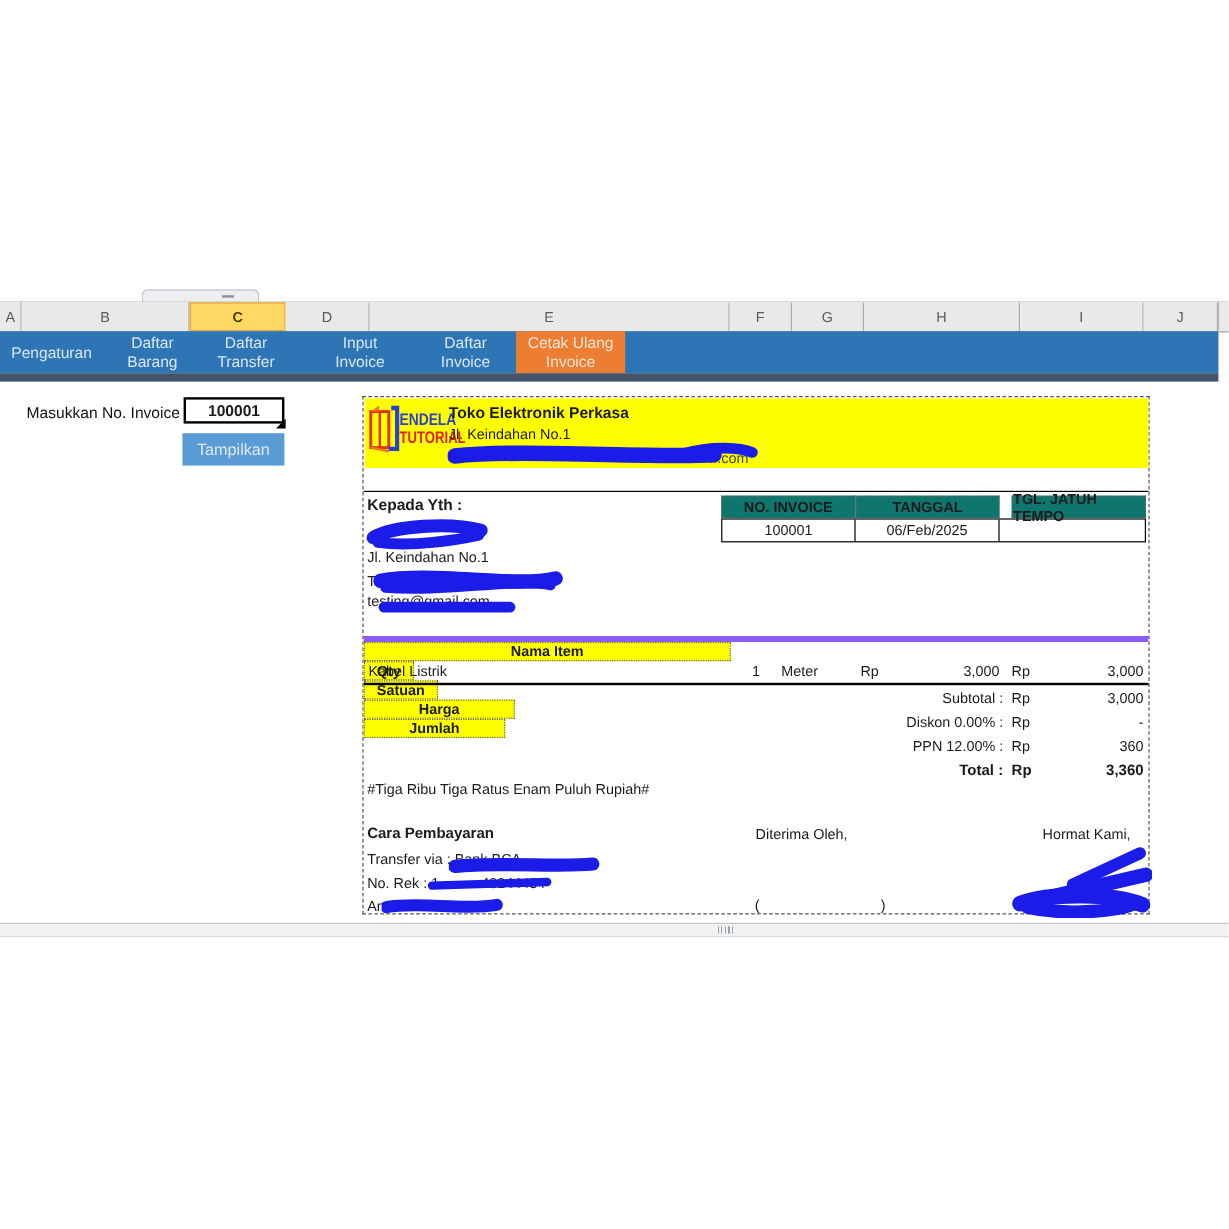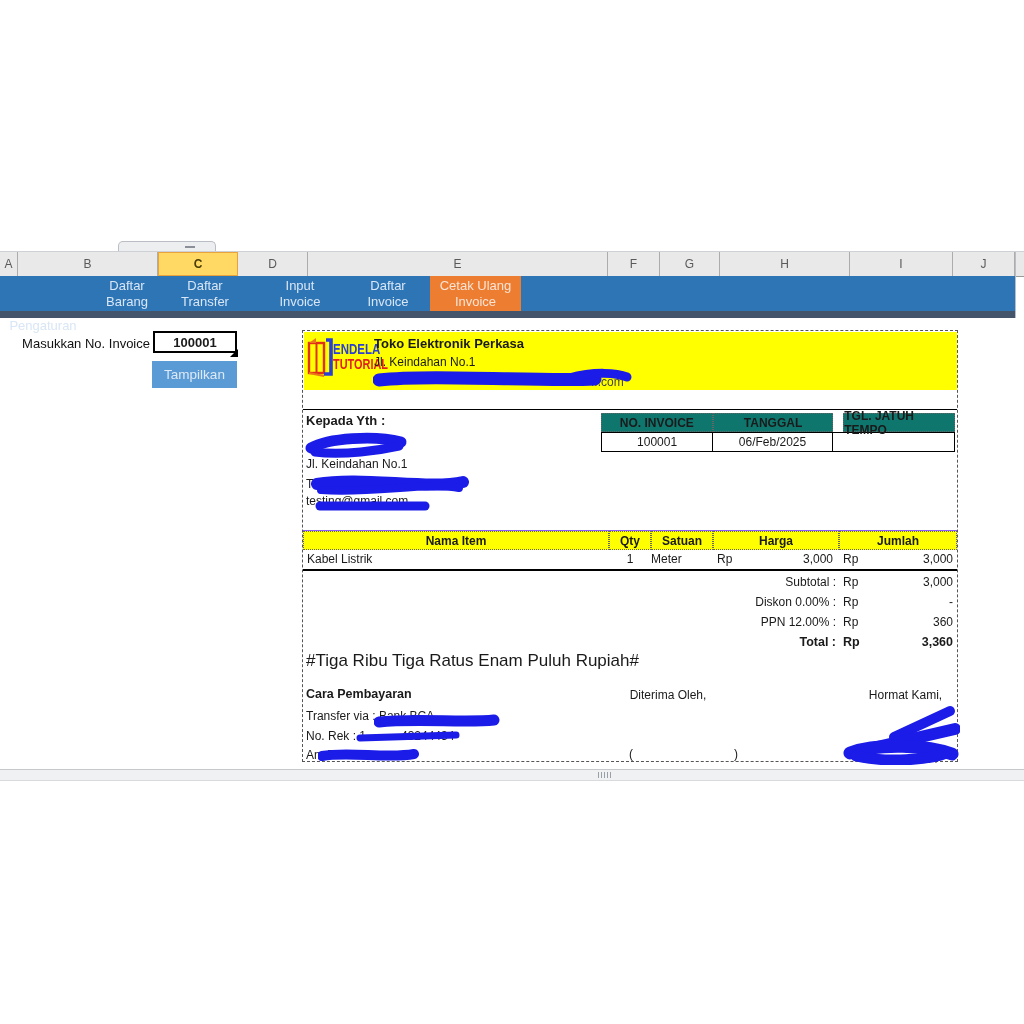--- a/index.html
+++ b/index.html
@@ -16,21 +16,21 @@
               border-bottom:1px solid #9a9a9a;}
   .colcell{box-sizing:border-box;border-right:1px solid #acacac;display:flex;align-items:center;
            justify-content:center;font-size:12px;color:#5a5a5a;background:#e9e9e9;}
   .colcell.sel{background:#ffd964;border:1px solid #e8a33d;color:#4a3b00;font-weight:bold;}
   .ribbon{left:0;top:276px;width:1015px;height:35px;background:#2e75b6;}
   .darkstrip{left:0;top:311px;width:1015px;height:7px;background:#44546a;}
   .rightsliver{left:1015px;top:252px;width:1px;height:66px;background:#b9bdc4;}
   .rbtn{position:absolute;top:0;height:35px;display:flex;flex-direction:column;justify-content:center;
         align-items:center;font-size:13px;line-height:16px;color:#d9e6f5;text-align:center;cursor:default;}
   .rbtn span{display:block;}
-  .rb0{left:4px;width:78px;margin-top:32px;}
+  .rb0{left:4px;width:78px;}
   .rb1{left:94px;width:66px;}
   .rb2{left:162px;width:86px;}
   .rb3{left:262px;width:76px;}
   .rb4{left:350px;width:76px;}
   .rb5{left:430px;width:91px;background:#ed7d31;color:#f9e4d6;}
 
   
   .form-label{left:8px;top:336px;width:142px;font-size:13px;text-align:right;color:#111;}
   .inv-input{left:153px;top:331px;width:84px;height:22px;box-sizing:border-box;border:2px solid #000;
              background:#fff;font-size:13px;font-weight:bold;text-align:center;line-height:19px;}
@@ -61,40 +61,40 @@
   .meta-vals{display:flex;height:20px;border:1px solid #000;box-sizing:border-box;}
   .meta-vcell{box-sizing:border-box;border-right:1px solid #000;display:flex;align-items:center;
               justify-content:center;font-size:12px;}
   .meta-vcell:last-child{border-right:none;}
   .mw1{width:115px;} .mw2{width:124px;} .mw3{width:115px;margin-left:10px;}
 
   .cust-addr{left:3px;top:126px;font-size:12px;}
   .cust-phone{left:3px;top:146px;font-size:12px;}
   .cust-email{left:3px;top:163px;font-size:12px;}
 
-  .itable-head{left:0;top:199px;width:654px;height:19px;display:flex;border-top:1px solid #8b5cf6;}
+  .itable-head{left:0;top:199px;width:654px;height:19px;display:flex;border-top:5px solid #8b5cf6;flex-direction:column;}
   .icell{box-sizing:border-box;background:#ffff00;border:1px dotted #666;display:flex;align-items:center;
          justify-content:center;font-size:12px;font-weight:bold;}
   .iw-name{width:306px;} .iw-qty{width:42px;text-align:center;} .iw-sat{width:62px;} .iw-har{width:126px;} .iw-jum{width:118px;}
   .irow{left:0;top:218px;width:654px;height:20px;border-bottom:2px solid #000;font-size:12px;}
   .irow .nm{position:absolute;left:4px;top:3px;}
   .irow .qt{position:absolute;left:306px;width:42px;top:3px;text-align:center;}
   .irow .st{position:absolute;left:348px;width:62px;top:3px;text-align:left;}
   .cur1{position:absolute;left:414px;top:3px;}
   .val1{position:absolute;left:430px;width:100px;top:3px;text-align:right;}
   .cur2{position:absolute;left:540px;top:3px;}
   .val2{position:absolute;left:550px;width:100px;top:3px;text-align:right;}
 
   .trow{left:0;width:654px;height:20px;font-size:12px;}
   .trow .lbl{position:absolute;left:330px;width:203px;top:4px;text-align:right;}
   .tr0{top:240px;} .tr1{top:260px;} .tr2{top:280px;} .tr3{top:300px;font-weight:bold;font-size:12.5px;}
   .trow .curj{position:absolute;left:540px;top:4px;}
   .trow .valj{position:absolute;left:550px;width:100px;top:4px;text-align:right;}
 
-  .terbilang{left:3px;top:320px;font-size:17px;}
+  .terbilang{left:3px;top:320px;font-size:12px;}
   .cara{left:3px;top:356px;font-size:12.5px;font-weight:bold;text-align:right;}
   .diterima{left:325px;top:357px;width:80px;font-size:12px;text-align:center;}
   .hormat{left:550px;top:357px;width:105px;font-size:12px;text-align:center;}
   .payline1{left:3px;top:378px;font-size:12px;}
   .payline2{left:3px;top:398px;font-size:12px;}
   .payline3{left:3px;top:417px;font-size:12px;}
   .rek-tail{left:98px;top:398px;font-size:12px;}
   .paren-open{left:326px;top:416px;font-size:12px;}
   .paren-close{left:431px;top:416px;font-size:12px;}
   .sig-frag{left:612px;top:418px;font-size:12px;color:#333;}

